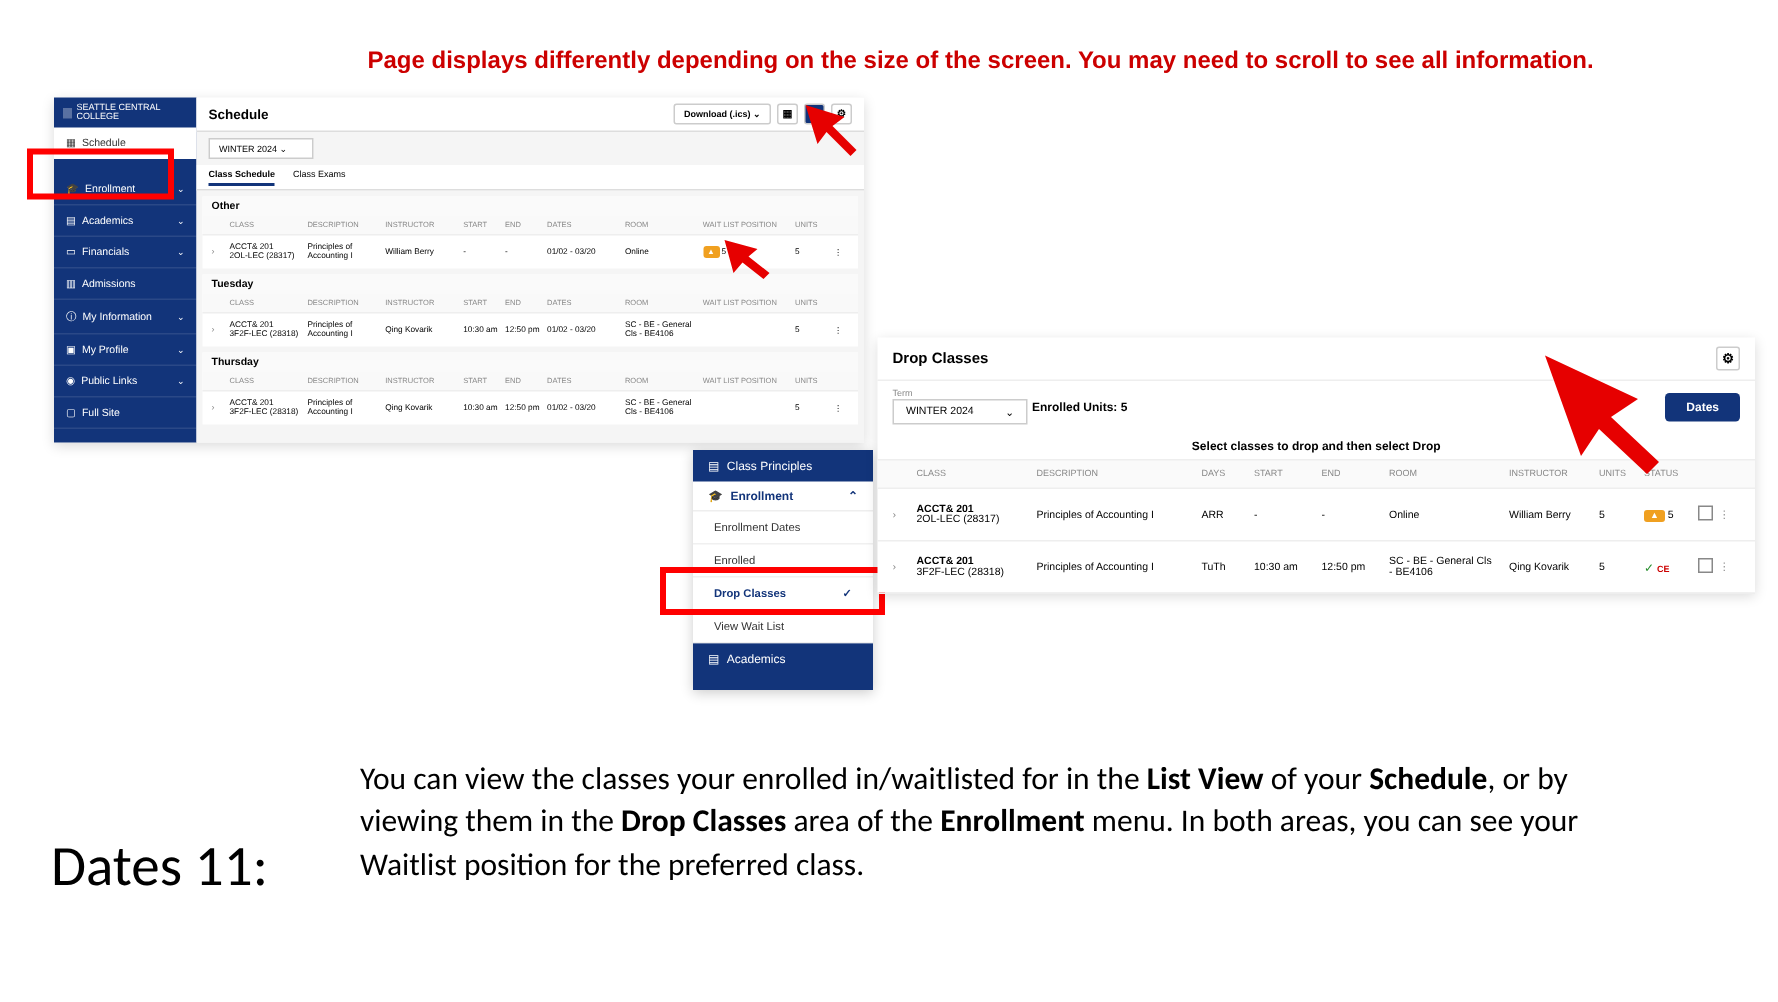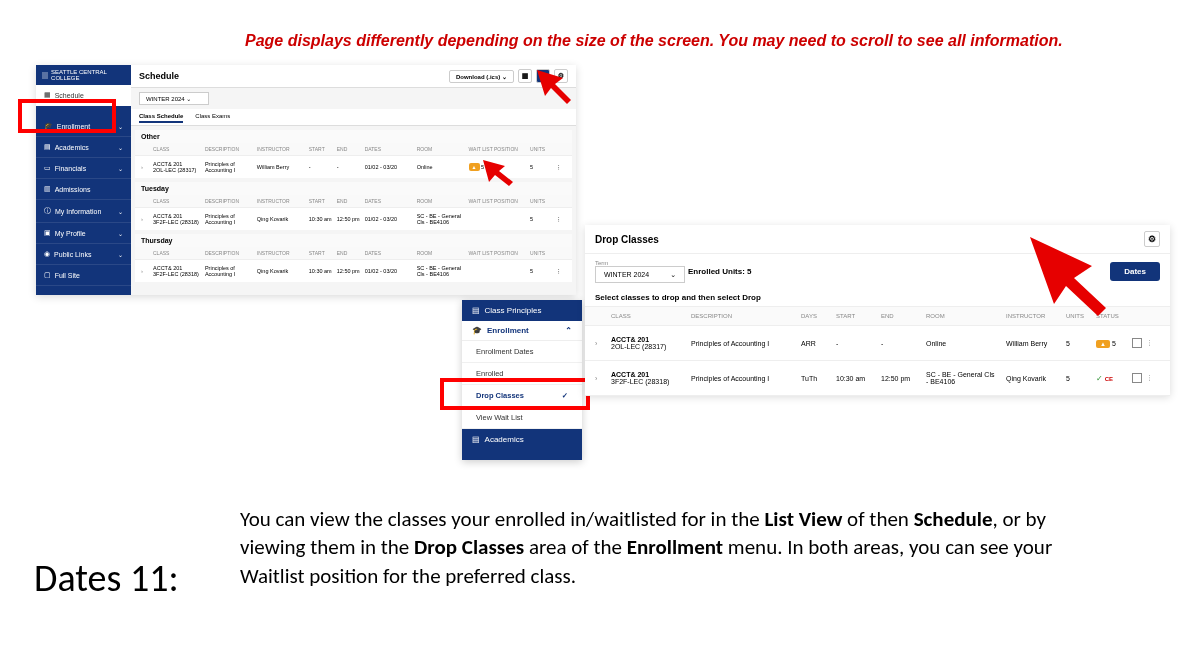--- a/index.html
+++ b/index.html
@@ -1,18 +1,18 @@
 <!DOCTYPE html>
 <html><head>
 <meta charset="utf-8">
 <style>
   * { box-sizing: border-box; margin: 0; padding: 0; }
   body { width: 1185px; height: 668px; background: #fff; font-family: Arial, sans-serif; position: relative; overflow: hidden; }
   
-  .warning-text { position: absolute; top: 32px; left: 245px; color: #cc0000; font-weight: bold; font-style: italic; font-size: 16px; }
+  .warning-text { position: absolute; top: 32px; left: 245px; color: #cc0000; font-weight: bold; font-size: 16px; }
   
   
   .ss1 { position: absolute; top: 65px; left: 36px; width: 540px; height: 230px; background: #fff; box-shadow: 0 2px 8px rgba(0,0,0,0.15); font-size: 7px; display: flex; }
   .ss1-sidebar { width: 95px; background: #12347a; color: #fff; display: flex; flex-direction: column; }
   .ss1-logo { padding: 4px 6px; font-size: 6px; color: #fff; display: flex; align-items: center; gap: 3px; }
   .ss1-nav-item { padding: 6px 8px; font-size: 7px; display: flex; align-items: center; gap: 4px; cursor: pointer; border-bottom: 1px solid rgba(255,255,255,0.1); }
   .ss1-nav-item.active { background: #fff; color: #333; }
   .ss1-nav-chevron { margin-left: auto; font-size: 6px; }
   .ss1-main { flex: 1; background: #f5f5f5; overflow: hidden; }
   .ss1-header { background: #fff; padding: 4px 8px; font-size: 9px; font-weight: bold; display: flex; align-items: center; border-bottom: 1px solid #ddd; }
@@ -48,21 +48,21 @@
   
   
   .ss3 { position: absolute; top: 225px; left: 585px; width: 585px; height: 170px; background: #fff; box-shadow: 0 2px 8px rgba(0,0,0,0.15); font-size: 8px; }
   .ss3-header { padding: 6px 10px; font-size: 10px; font-weight: bold; display: flex; align-items: center; border-bottom: 1px solid #eee; }
   .ss3-gear { margin-left: auto; width: 16px; height: 16px; border: 1px solid #ccc; border-radius: 2px; display: flex; align-items: center; justify-content: center; font-size: 9px; }
   .ss3-controls { padding: 6px 10px; display: flex; align-items: center; gap: 3px; }
   .ss3-term-select { border: 1px solid #ccc; padding: 4px 8px; font-size: 7px; width: 90px; }
   .ss3-term-label { font-size: 6px; color: #888; }
   .ss3-enrolled { font-size: 8px; font-weight: bold; }
   .ss3-drop-btn { margin-left: auto; background: #12347a; color: #fff; padding: 5px 14px; border-radius: 3px; font-size: 8px; font-weight: bold; }
-  .ss3-instruction { padding: 4px 10px; font-size: 8px; font-weight: bold; }
+  .ss3-instruction { padding: 4px 10px; font-size: 8px; font-weight: bold; text-align: center; }
   .ss3-table { width: 100%; }
   .ss3-thead { display: flex; padding: 4px 10px; font-size: 6px; color: #888; text-transform: uppercase; background: #fafafa; border-top: 1px solid #eee; border-bottom: 1px solid #eee; }
   .ss3-th { padding: 2px 4px; }
   .ss3-trow { display: flex; padding: 8px 10px; font-size: 7px; align-items: center; border-bottom: 1px solid #eee; }
   .ss3-td { padding: 2px 4px; }
   .ss3-expand { width: 12px; color: #888; }
   .ss3-check { width: 14px; }
   .ss3-checkbox { width: 10px; height: 10px; border: 1px solid #888; display: inline-block; }
   .ss3-more { width: 12px; color: #888; }
   .ss3-status-wl { background: #f0a020; color: #fff; padding: 1px 4px; font-size: 6px; border-radius: 2px; }
@@ -366,14 +366,14 @@
     </svg>
 </div>
 <div class="arrow arrow3">
   <svg width="90" height="90">
       <polygon points="10,5 34,72 46,54 78,84 86,76 54,46 72,34" fill="#e60000"></polygon>
     </svg>
 </div>
 
 <div class="step-label">Dates 11:</div>
 <div class="step-desc">
-  <span>You can view the classes your enrolled in/waitlisted for in the </span><b>List View</b><span> of then </span><b>Schedule</b><span>, or by viewing them in the </span><b>Drop Classes</b><span> area of the </span><b>Enrollment</b><span> menu. In both areas, you can see your Waitlist position for the preferred class.</span>
+  <span>You can view the classes your enrolled in/waitlisted for in the </span><b>List View</b><span> of your </span><b>Schedule</b><span>, or by viewing them in the </span><b>Drop Classes</b><span> area of the </span><b>Enrollment</b><span> menu. In both areas, you can see your Waitlist position for the preferred class.</span>
 </div>
 
 </body></html>

